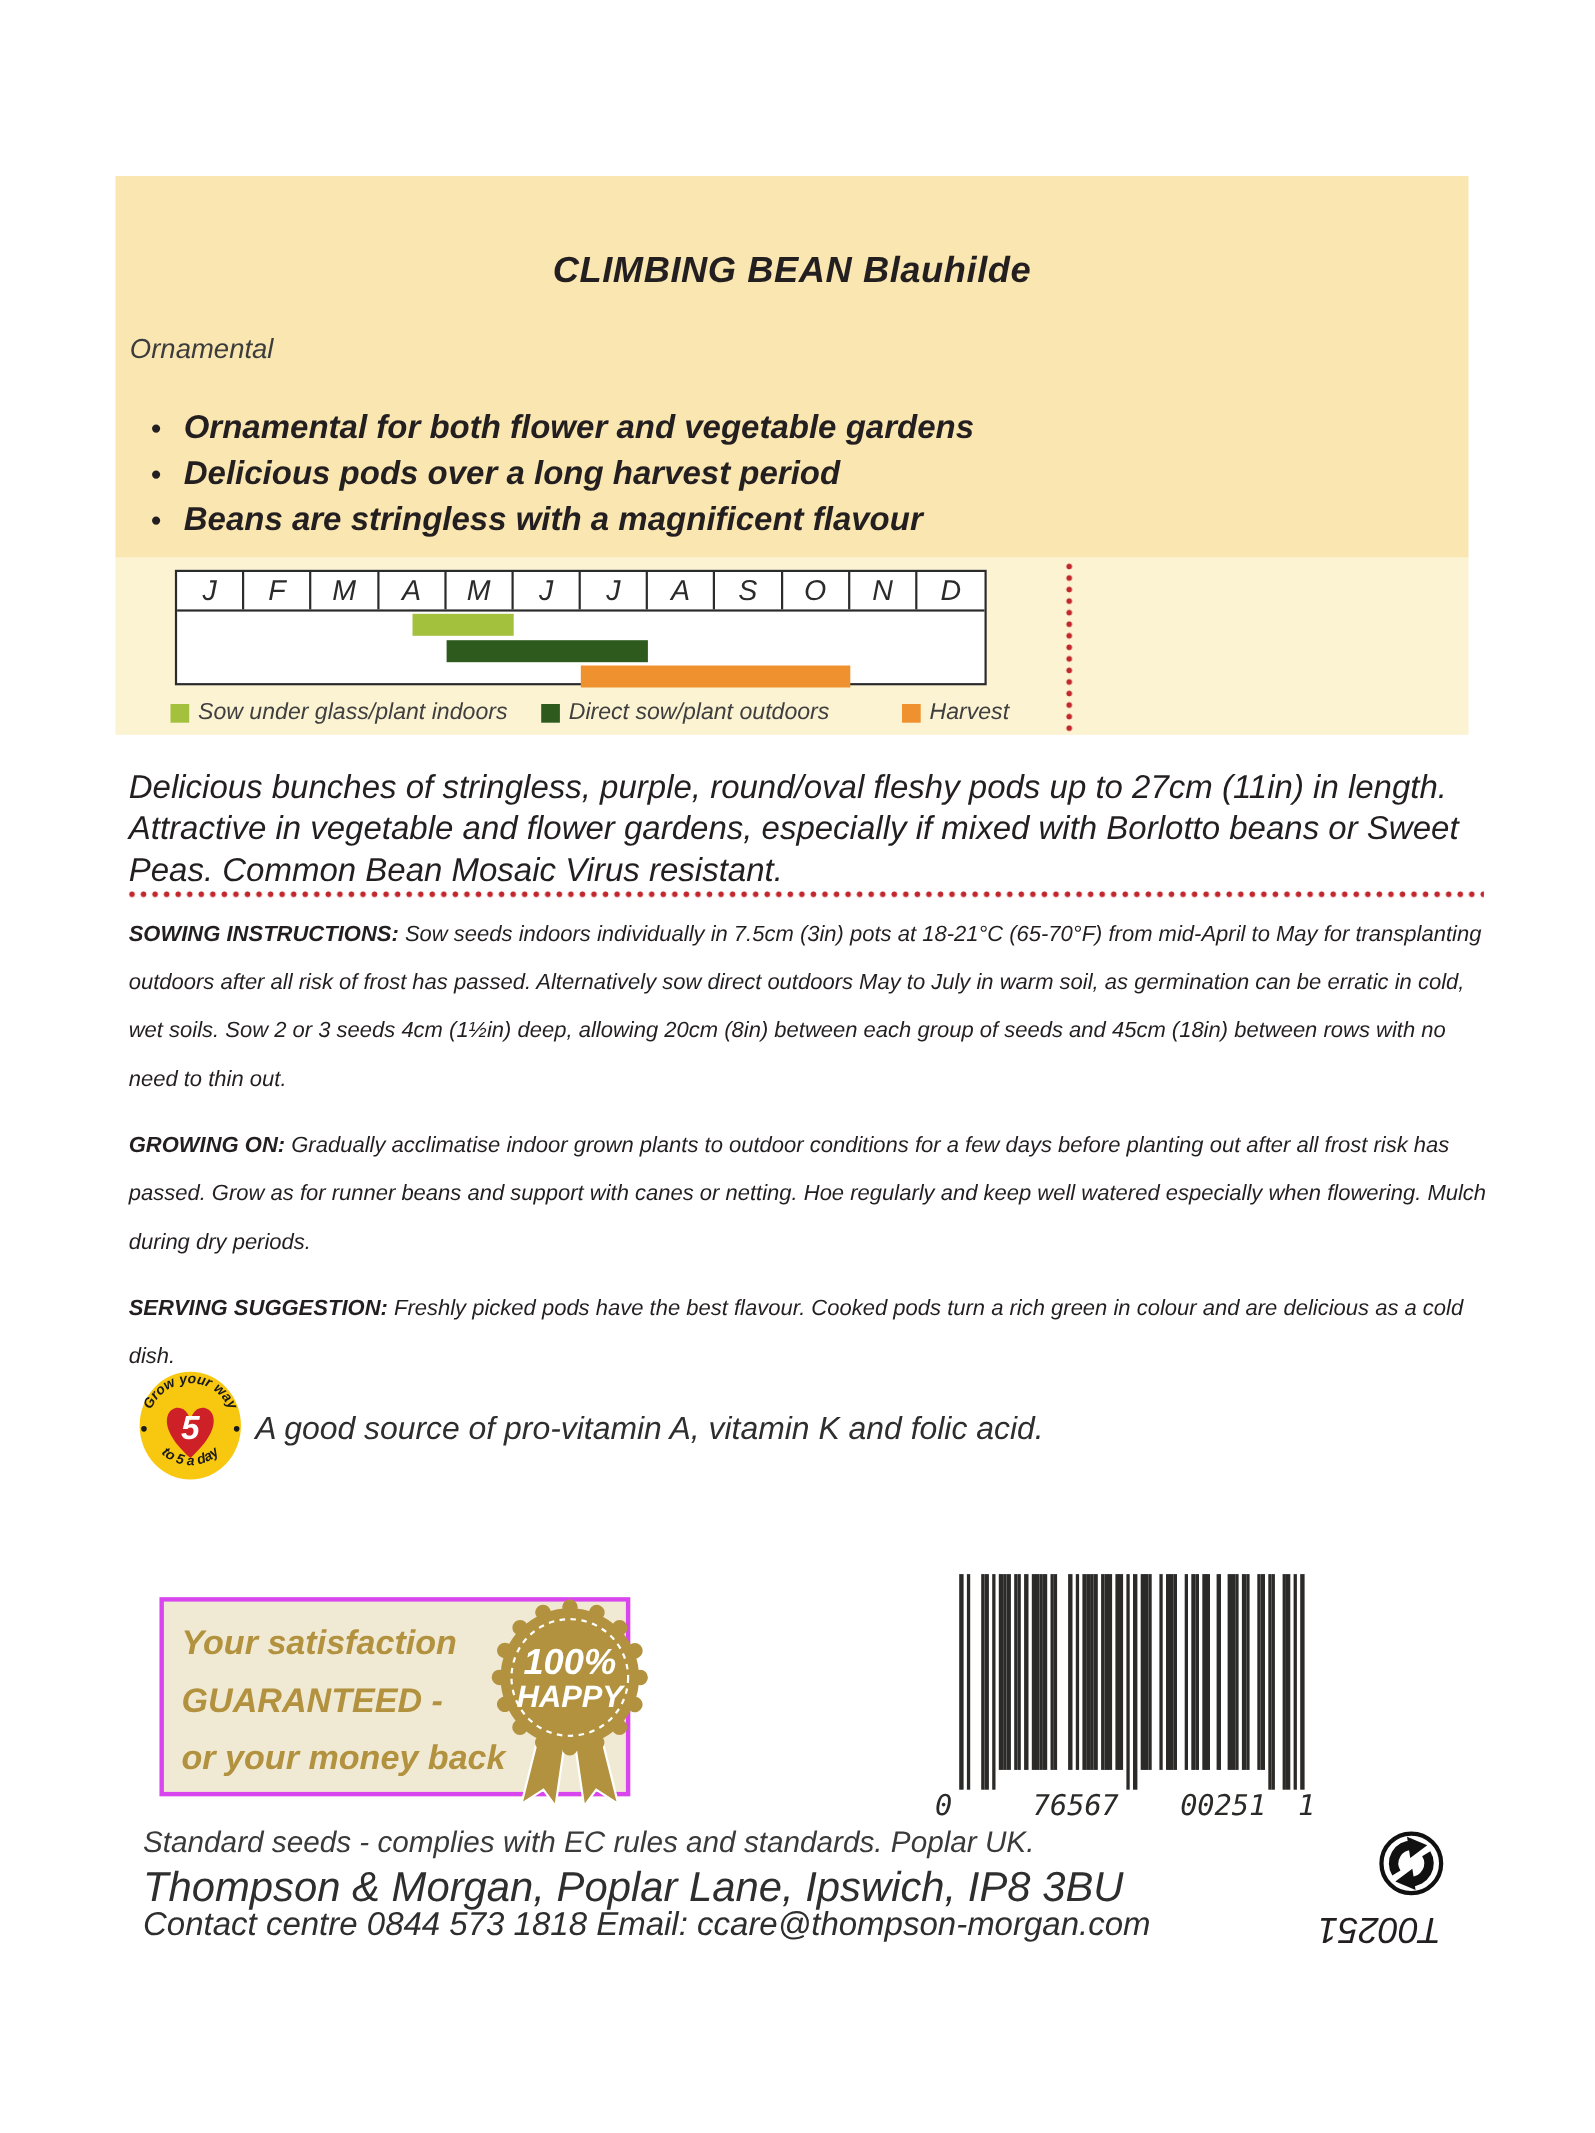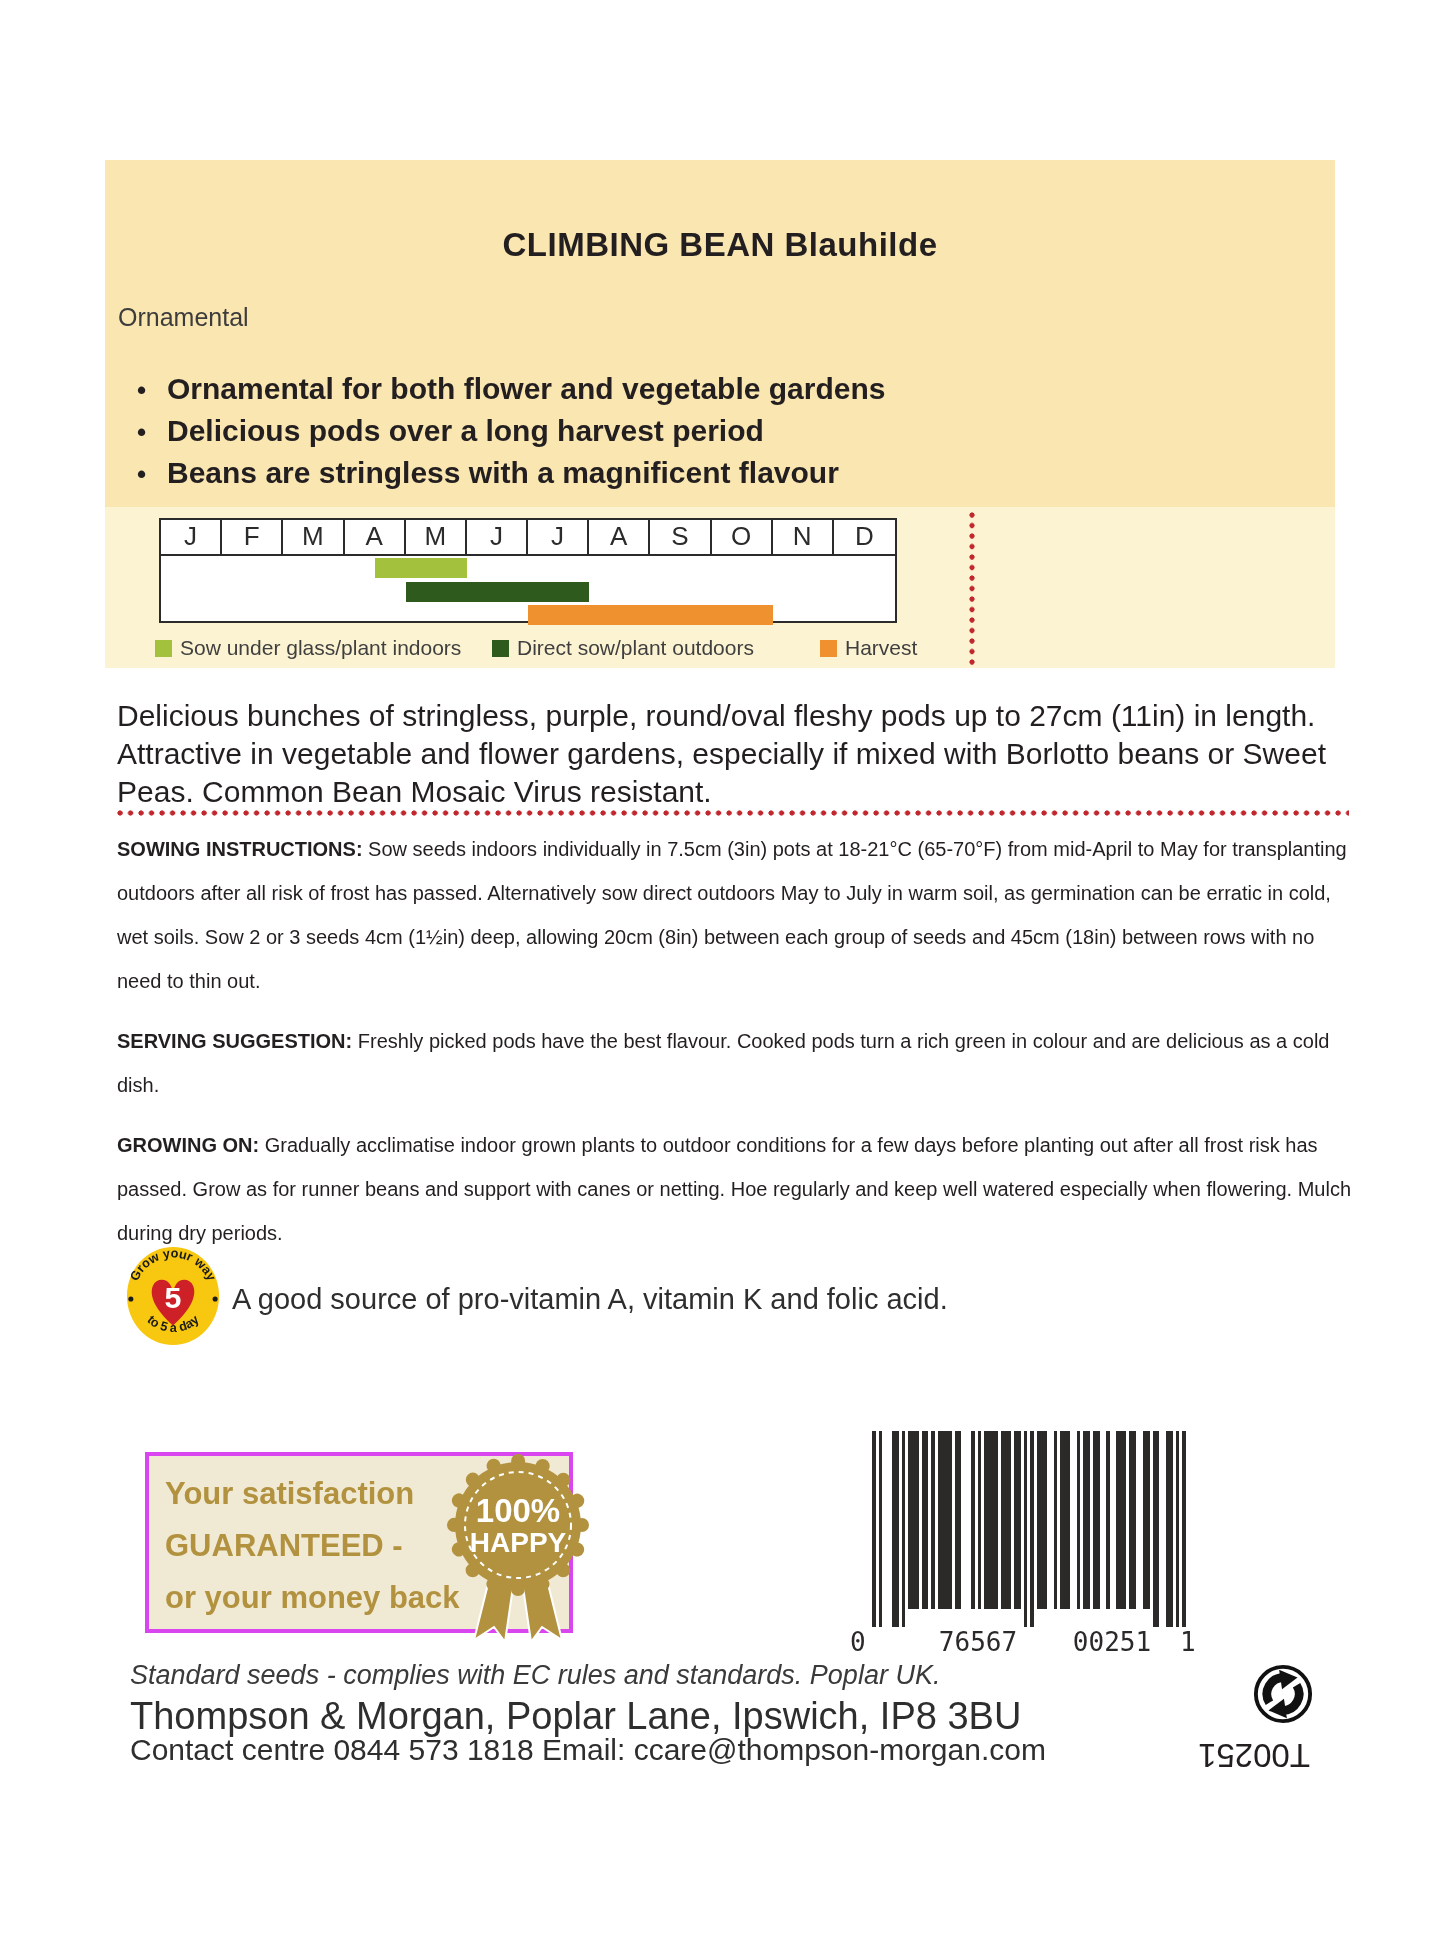--- a/index.html
+++ b/index.html
@@ -1,18 +1,18 @@
 <!DOCTYPE html>
 <html><head>
 <meta charset="utf-8">
 <style>
   html,body{margin:0;padding:0;background:#ffffff;}
   .page{position:relative;width:1450px;height:1939px;background:#ffffff;overflow:hidden;
         font-family:"Liberation Sans", sans-serif;color:#231F20;}
-  .abs{position:absolute;}
+  .abs{position:absolute;font-style:italic;}
 
   
   .cream-top{left:105px;top:160px;width:1230px;height:347px;background:#FAE6B0;}
   .cream-cal{left:105px;top:507px;width:1230px;height:161px;background:#FCF3D2;}
 
   
   .title{left:105px;top:226px;width:1230px;text-align:center;font-size:33px;font-weight:bold;letter-spacing:0.5px;}
   .category{left:118px;top:303px;font-size:25px;color:#3c3c3c;}
 
   
@@ -139,22 +139,22 @@
       </div>
     </div>
 
   <div class="abs dot-v"></div>
 
   <div class="abs description">Delicious bunches of stringless, purple, round/oval fleshy pods up to 27cm (11in) in length. Attractive in vegetable and flower gardens, especially if mixed with Borlotto beans or Sweet Peas. Common Bean Mosaic Virus resistant.</div>
   <div class="abs dot-h"></div>
 
   <div class="abs sections">
       <p class="section"><b>SOWING INSTRUCTIONS:</b><span> Sow seeds indoors individually in 7.5cm (3in) pots at 18-21°C (65-70°F) from mid-April to May for transplanting outdoors after all risk of frost has passed. Alternatively sow direct outdoors May to July in warm soil, as germination can be erratic in cold, wet soils. Sow 2 or 3 seeds 4cm (1½in) deep, allowing 20cm (8in) between each group of seeds and 45cm (18in) between rows with no need to thin out.</span></p>
+      <p class="section"><b>GROWING ON:</b><span> Gradually acclimatise indoor grown plants to outdoor conditions for a few days before planting out after all frost risk has passed. Grow as for runner beans and support with canes or netting. Hoe regularly and keep well watered especially when flowering. Mulch during dry periods.</span></p>
       <p class="section"><b>SERVING SUGGESTION:</b><span> Freshly picked pods have the best flavour. Cooked pods turn a rich green in colour and are delicious as a cold dish.</span></p>
-      <p class="section"><b>GROWING ON:</b><span> Gradually acclimatise indoor grown plants to outdoor conditions for a few days before planting out after all frost risk has passed. Grow as for runner beans and support with canes or netting. Hoe regularly and keep well watered especially when flowering. Mulch during dry periods.</span></p>
     </div>
 
   <div class="abs badge">
     <svg width="98" height="106" viewBox="0 0 100 100">
       <ellipse cx="50" cy="50" rx="47" ry="50" fill="#F8C70F"></ellipse>
       <path id="arcTop" d="M 13,62 A 39 39 0 1 1 87,62" fill="none"></path>
       <text font-size="13" font-weight="bold" fill="#1a1a1a" font-family="Liberation Sans, sans-serif">
         <textPath href="#arcTop" startOffset="50%" text-anchor="middle">Grow your way</textPath>
       </text>
       <path id="arcBot" d="M 11,54 A 40 42 0 0 0 89,54" fill="none"></path>

